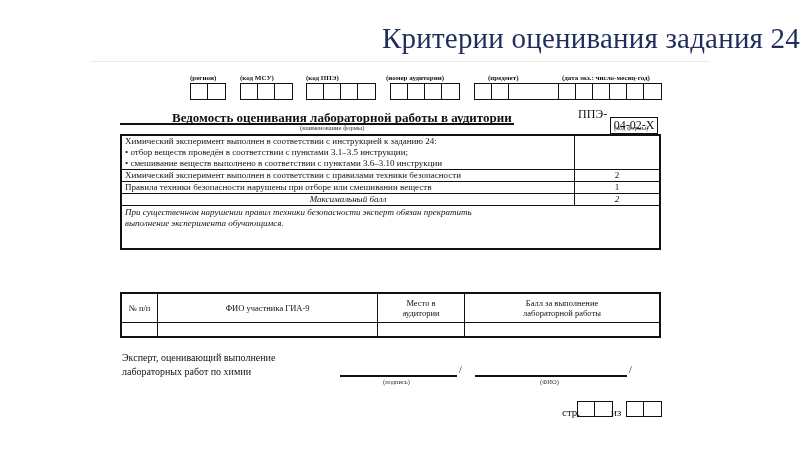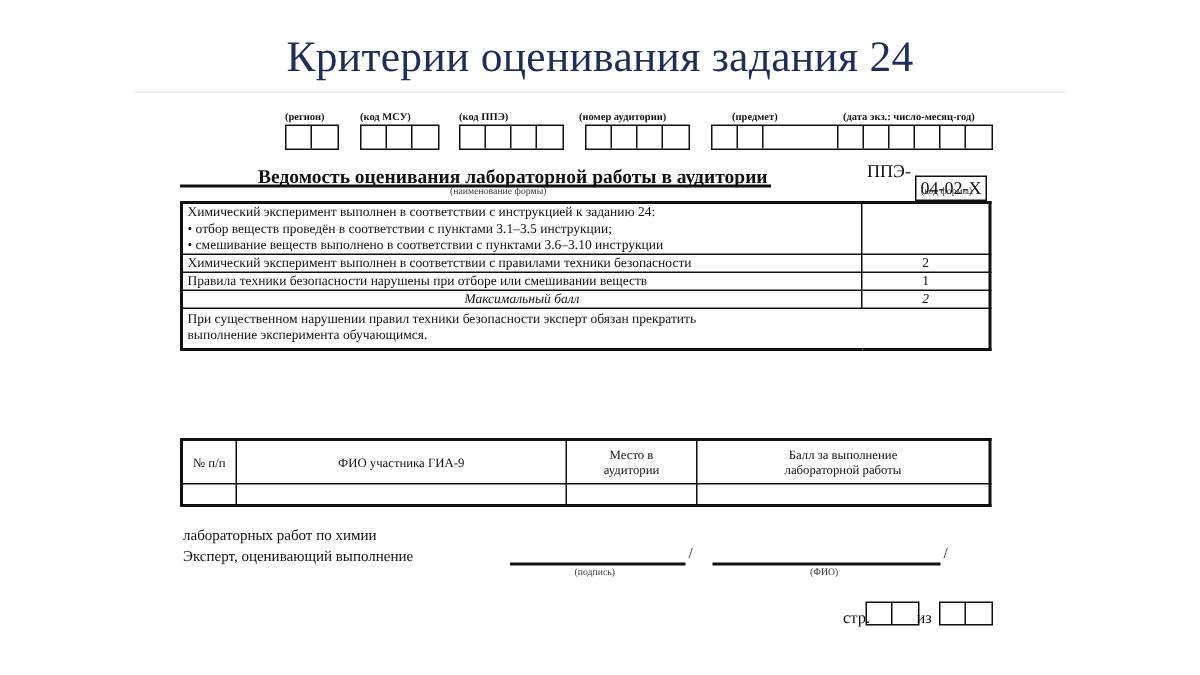--- a/index.html
+++ b/index.html
@@ -1,21 +1,21 @@
 <!DOCTYPE html>
 <html><head>
 <meta charset="utf-8">
 <style>
   html, body { margin: 0; padding: 0; }
   body {
     width: 800px; height: 450px; background: #ffffff; position: relative; overflow: hidden;
     font-family: "Liberation Serif", "DejaVu Serif", serif; color: #111;
   }
   .title {
-    position: absolute; left: 0; top: 22px; width: 800px; text-align: center;
+    position: absolute; left: 0; top: 22px; width: 800px; text-align: right;
     font-size: 29px; color: #1f2d5c; letter-spacing: 0.2px;
   }
   .title-rule {
     position: absolute; left: 90px; top: 61px; width: 620px; height: 1px; background: #ececec;
   }
   .hdr-label {
     position: absolute; top: 74px; font-size: 7px; font-weight: bold; text-align: left; white-space: nowrap;
   }
   .boxes { position: absolute; top: 83px; height: 17px; display: flex; border: 1.5px solid #111; box-sizing: border-box; }
   .boxes .cell { width: 17px; height: 100%; box-sizing: border-box; border-right: 1.5px solid #111; }
@@ -38,21 +38,21 @@
     position: absolute; left: 120px; top: 134px; width: 541px; border-collapse: collapse;
     font-size: 9px; line-height: 11px;
   }
   table.criteria td { border: 1px solid #111; padding: 0 3px; vertical-align: top; }
   table.criteria { border: 2px solid #111; }
   table.criteria td.pts { width: 78px; text-align: center; border-left: 1.5px solid #111; }
   table.criteria tr.head td { font-weight: bold; padding-top: 2px; padding-bottom: 1px; }
   table.criteria tr.head td.pts { vertical-align: middle; }
   table.criteria tr.head { border-bottom: 1.5px solid #111; }
   table.criteria td.max-label { text-align: center; font-style: italic; }
-  table.criteria td.note { padding-top: 1px; padding-bottom: 3px; }
+  table.criteria td.note { font-style: italic; padding-top: 1px; padding-bottom: 19px; }
 
   table.participants {
     position: absolute; left: 120px; top: 292px; width: 541px; border-collapse: collapse;
     border: 2px solid #111; font-size: 8.5px; line-height: 10px;
   }
   table.participants td { border: 1.5px solid #111; text-align: center; vertical-align: middle; }
   table.participants tr.head td { height: 26px; }
   table.participants tr.blank td { height: 11px; }
 
   .expert-text { position: absolute; left: 122px; top: 351px; font-size: 10px; line-height: 14px; }
@@ -169,22 +169,22 @@
   <tr class="blank">
     <td></td>
     <td></td>
     <td></td>
     <td></td>
   </tr>
 </tbody>
   </table>
 
 <div class="expert-text">
+  <div>Эксперт, оценивающий выполнение</div>
   <div>лабораторных работ по химии</div>
-  <div>Эксперт, оценивающий выполнение</div>
 </div>
 <div class="sig-line" style="left:340px;width:117px;"></div>
 <div class="slash" style="left:459px;">/</div>
 <div class="sig-caption" style="left:383px;">(подпись)</div>
 <div class="sig-line" style="left:475px;width:152px;"></div>
 <div class="slash" style="left:629px;">/</div>
 <div class="sig-caption" style="left:540px;">(ФИО)</div>
 
 <div class="page-label" style="left:562px;">стр.</div>
 <div class="page-boxes" style="left:577px;">

